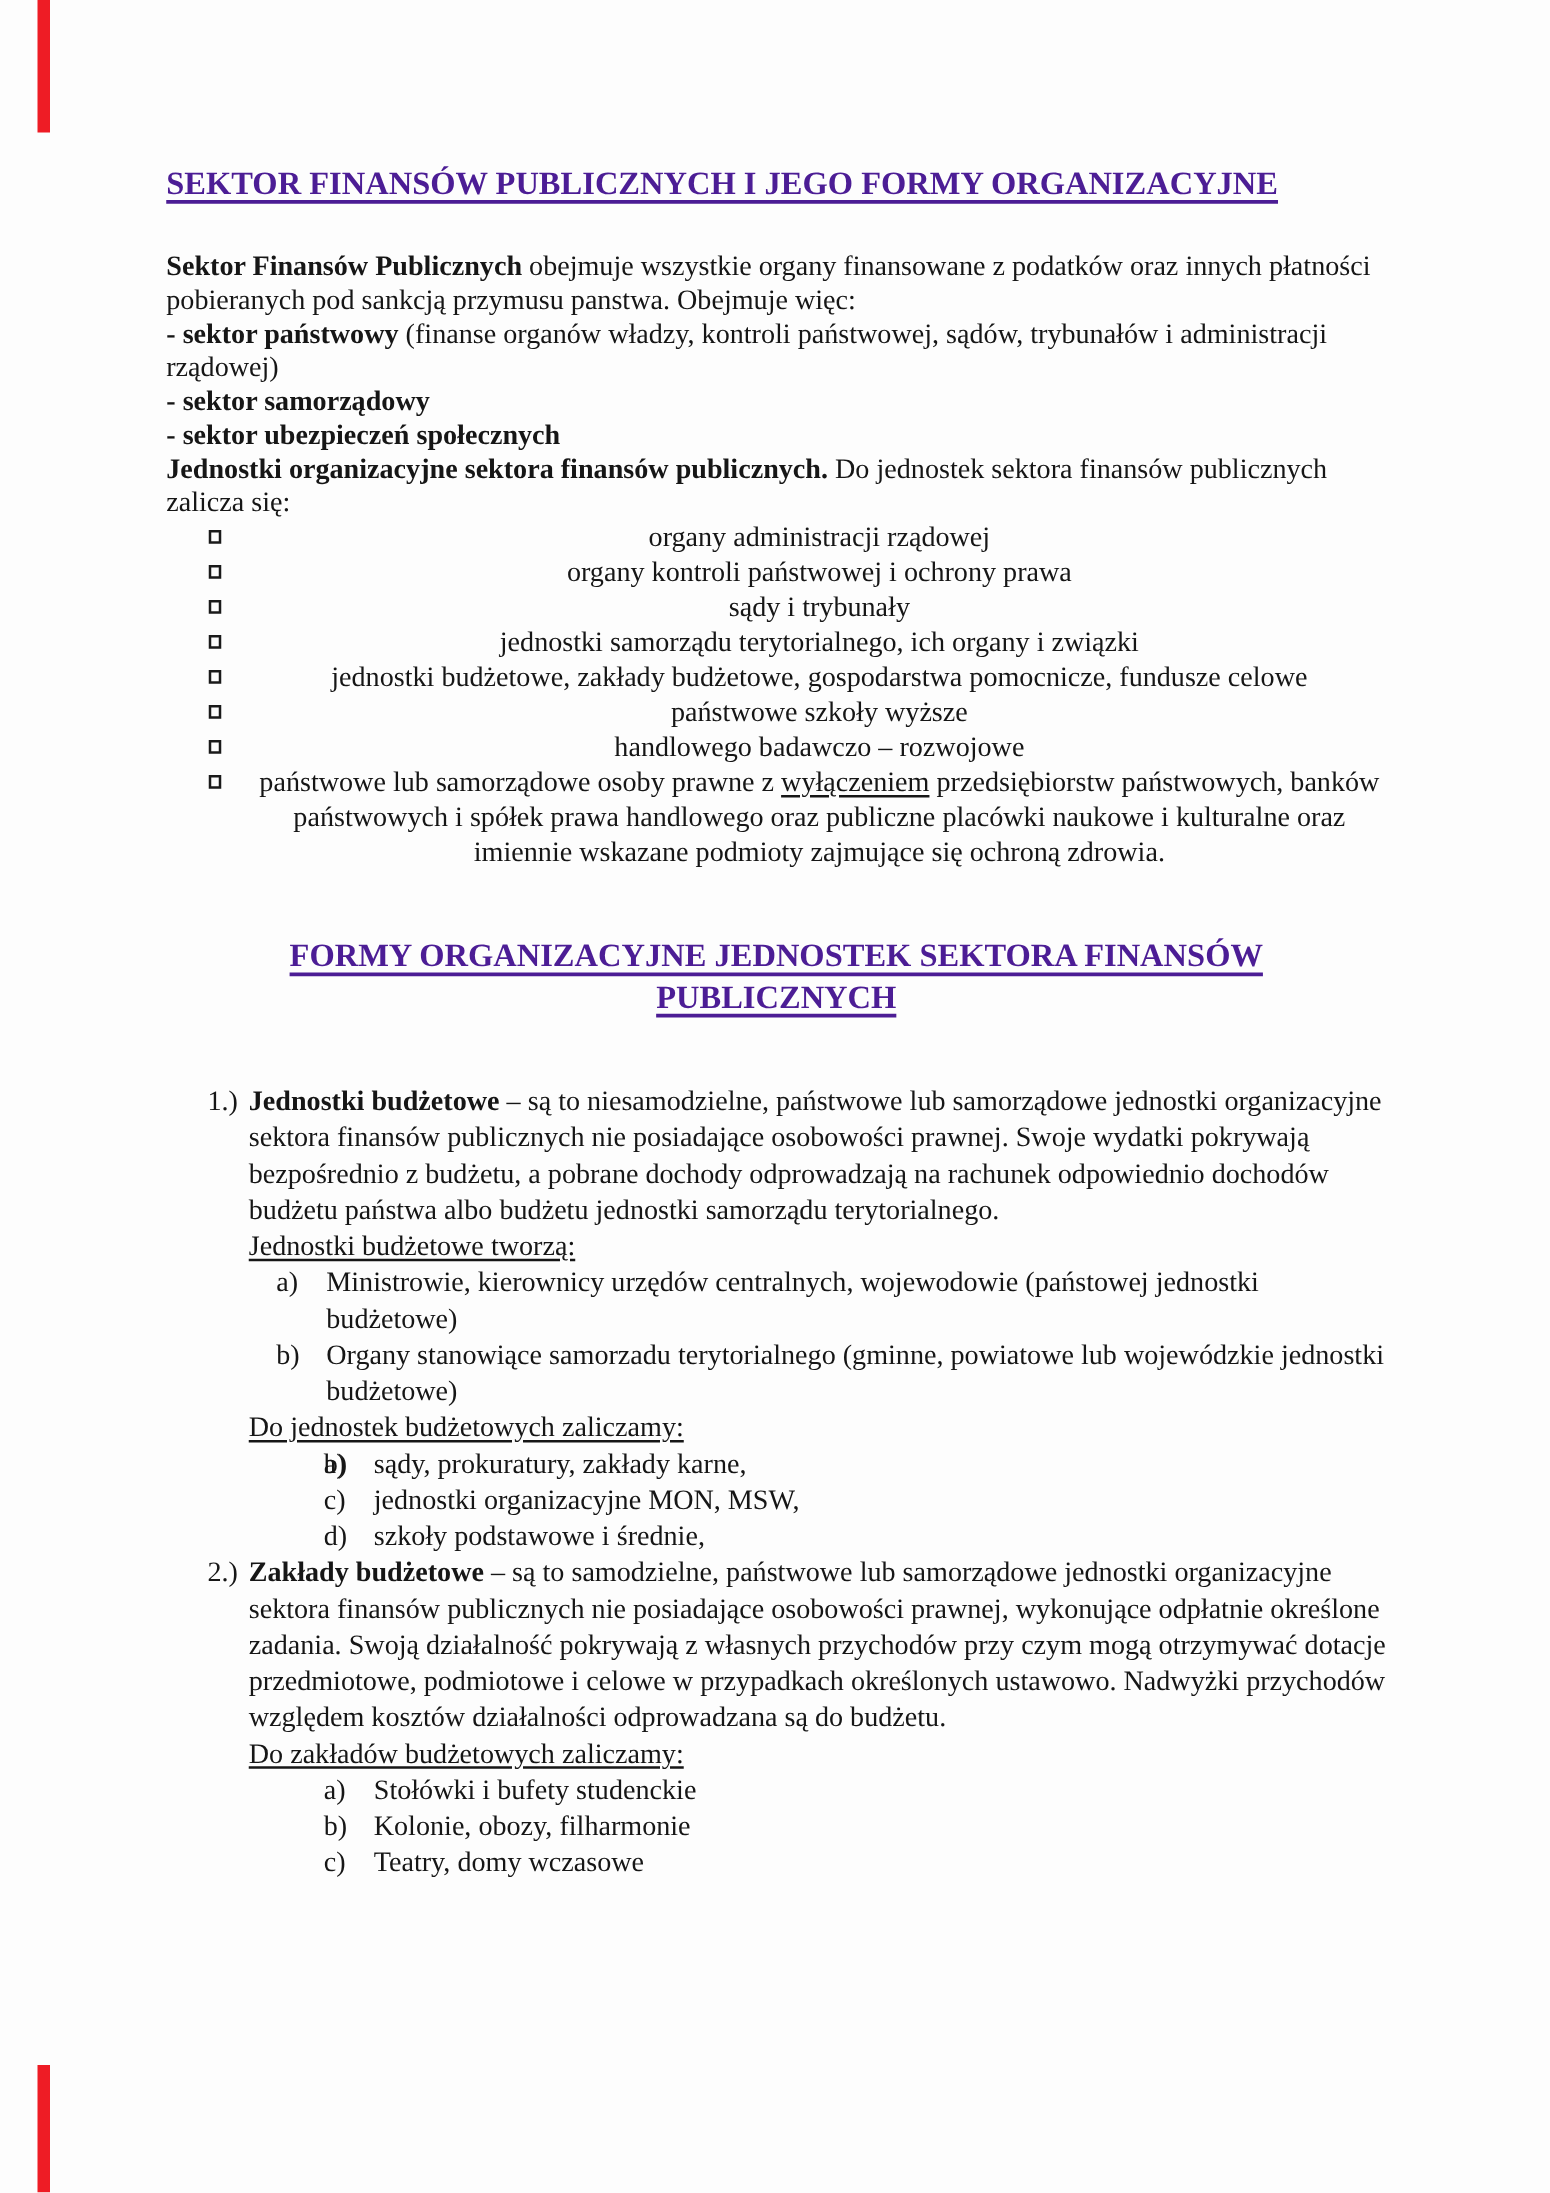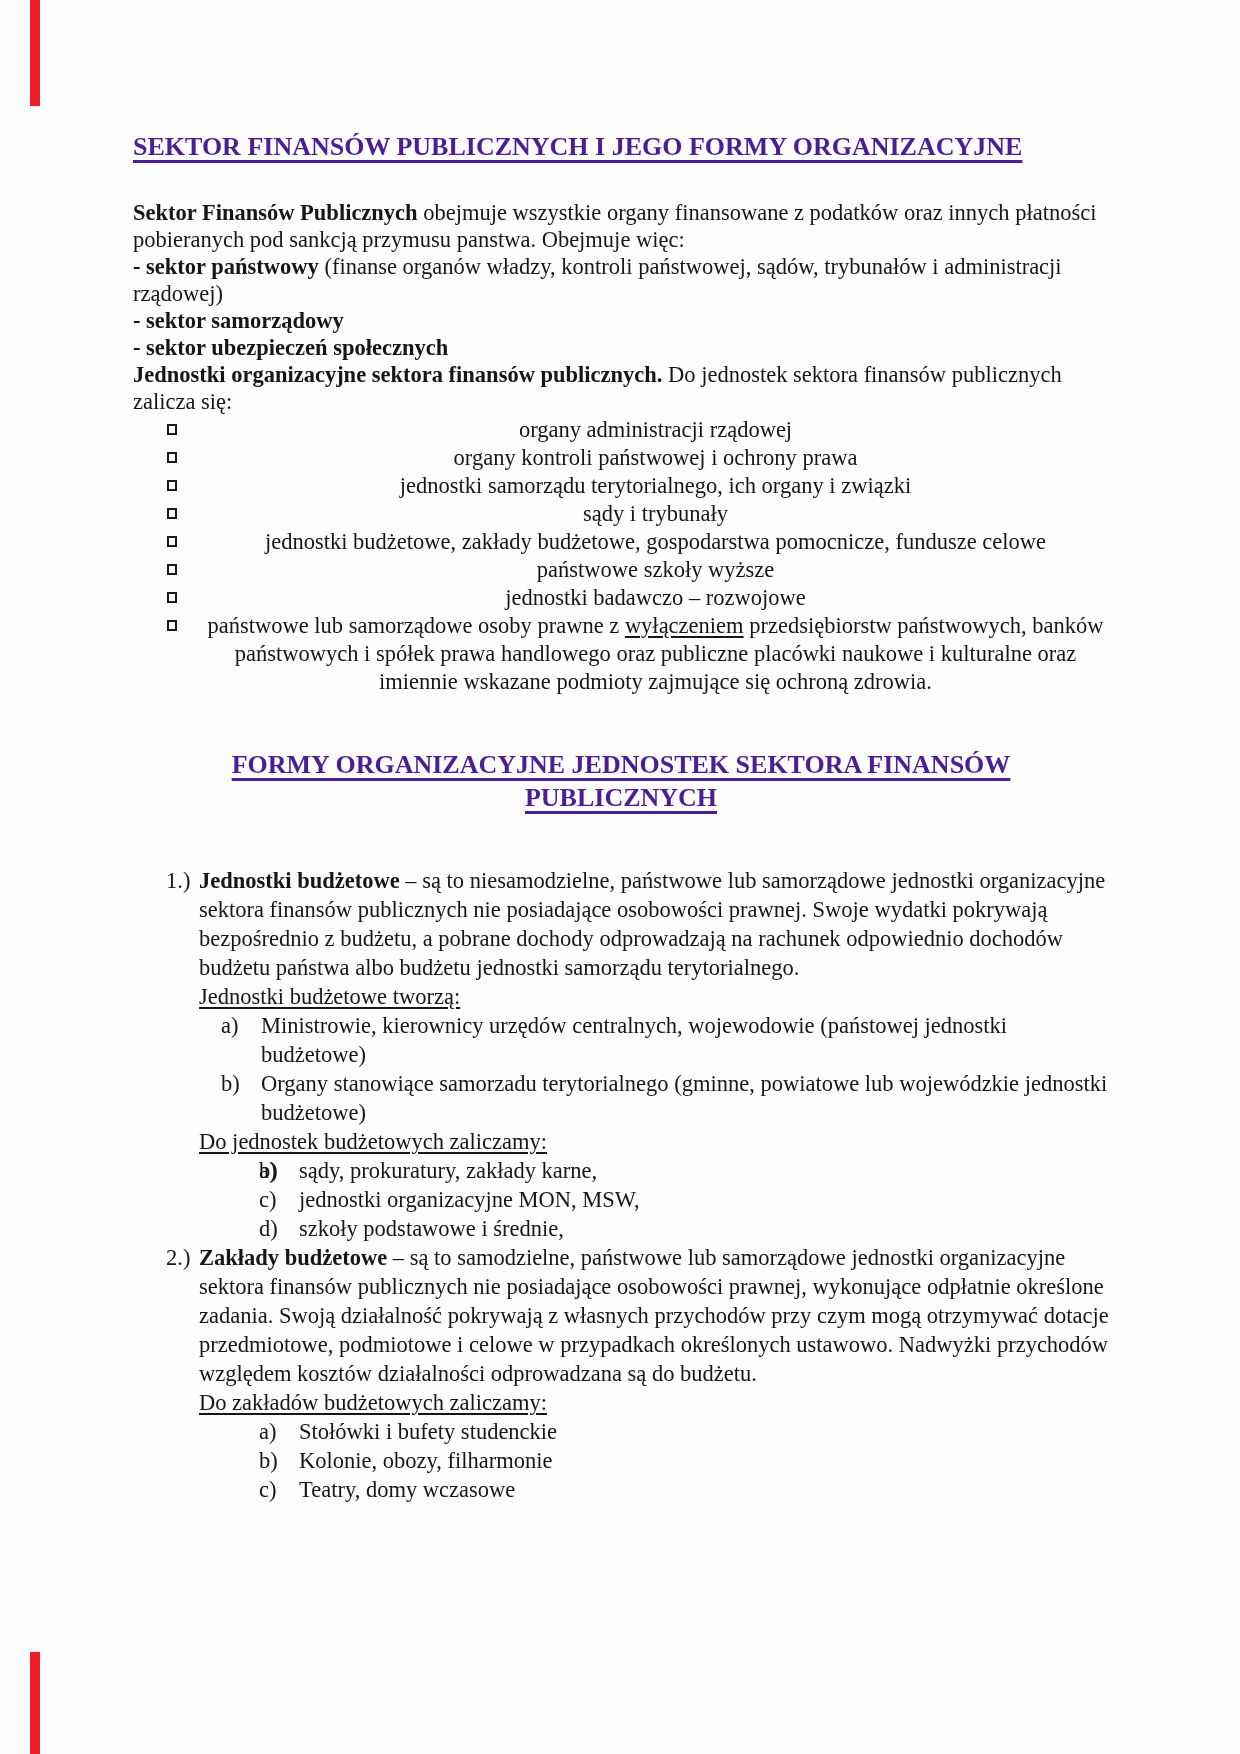--- a/index.html
+++ b/index.html
@@ -101,25 +101,25 @@
 
   <p><span class="bold">- sektor państwowy</span><span> (finanse organów władzy, kontroli państwowej, sądów, trybunałów i administracji rządowej)</span></p>
   <p><span class="bold">- sektor samorządowy</span><span></span></p>
   <p><span class="bold">- sektor ubezpieczeń społecznych</span><span></span></p>
 
   <p><span class="bold">Jednostki organizacyjne sektora finansów publicznych.</span><span> Do jednostek sektora finansów publicznych zalicza się:</span></p>
 
   <ul class="units">
     <li><span class="sq"></span><span>organy administracji rządowej</span></li>
     <li><span class="sq"></span><span>organy kontroli państwowej i ochrony prawa</span></li>
+    <li><span class="sq"></span><span>sądy i trybunały</span></li>
     <li><span class="sq"></span><span>jednostki samorządu terytorialnego, ich organy i związki</span></li>
-    <li><span class="sq"></span><span>sądy i trybunały</span></li>
     <li><span class="sq"></span><span>jednostki budżetowe, zakłady budżetowe, gospodarstwa pomocnicze, fundusze celowe</span></li>
     <li><span class="sq"></span><span>państwowe szkoły wyższe</span></li>
-    <li><span class="sq"></span><span>jednostki badawczo – rozwojowe</span></li>
+    <li><span class="sq"></span><span>handlowego badawczo – rozwojowe</span></li>
     <li><span class="sq"></span><span><span>państwowe lub samorządowe osoby prawne z </span><span class="u">wyłączeniem</span><span> przedsiębiorstw państwowych, banków państwowych i spółek prawa handlowego oraz publiczne placówki naukowe i kulturalne oraz imiennie wskazane podmioty zajmujące się ochroną zdrowia.</span></span></li>
   </ul>
 
   <h2 class="section-title"><span class="u-thick">FORMY ORGANIZACYJNE JEDNOSTEK SEKTORA FINANSÓW PUBLICZNYCH</span></h2>
 
   <div class="outline">
 
     <div class="num-item">
       <span class="num-marker">1.)</span>
       <p><span class="bold">Jednostki budżetowe</span><span> – są to niesamodzielne, państwowe lub samorządowe jednostki organizacyjne sektora finansów publicznych nie posiadające osobowości prawnej. Swoje wydatki pokrywają bezpośrednio z budżetu, a pobrane dochody odprowadzają na rachunek odpowiednio dochodów budżetu państwa albo budżetu jednostki samorządu terytorialnego.</span></p>

